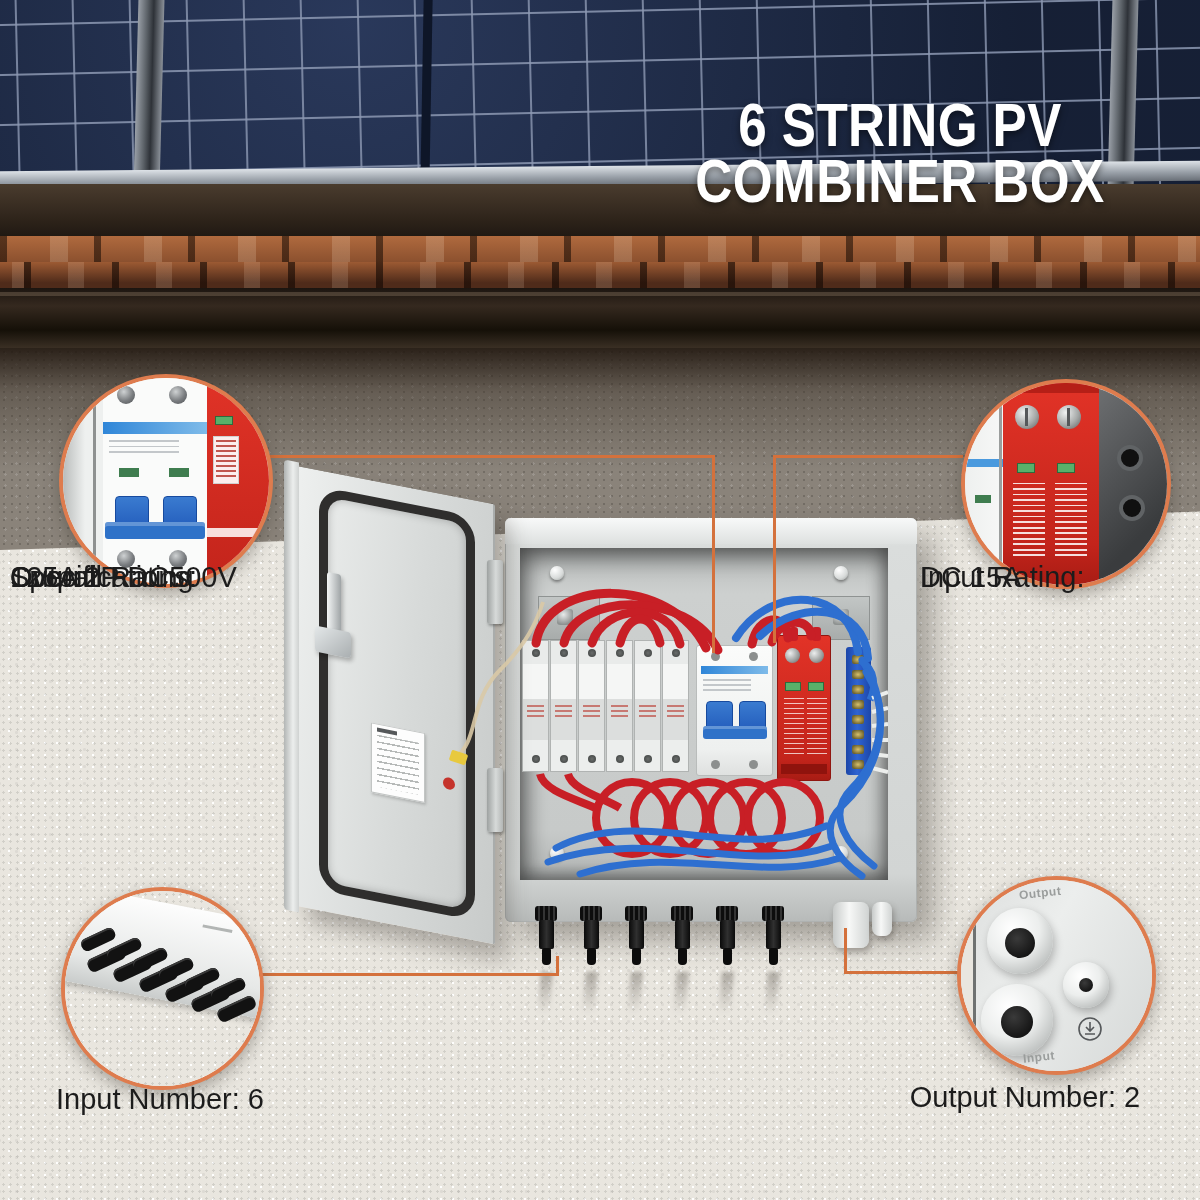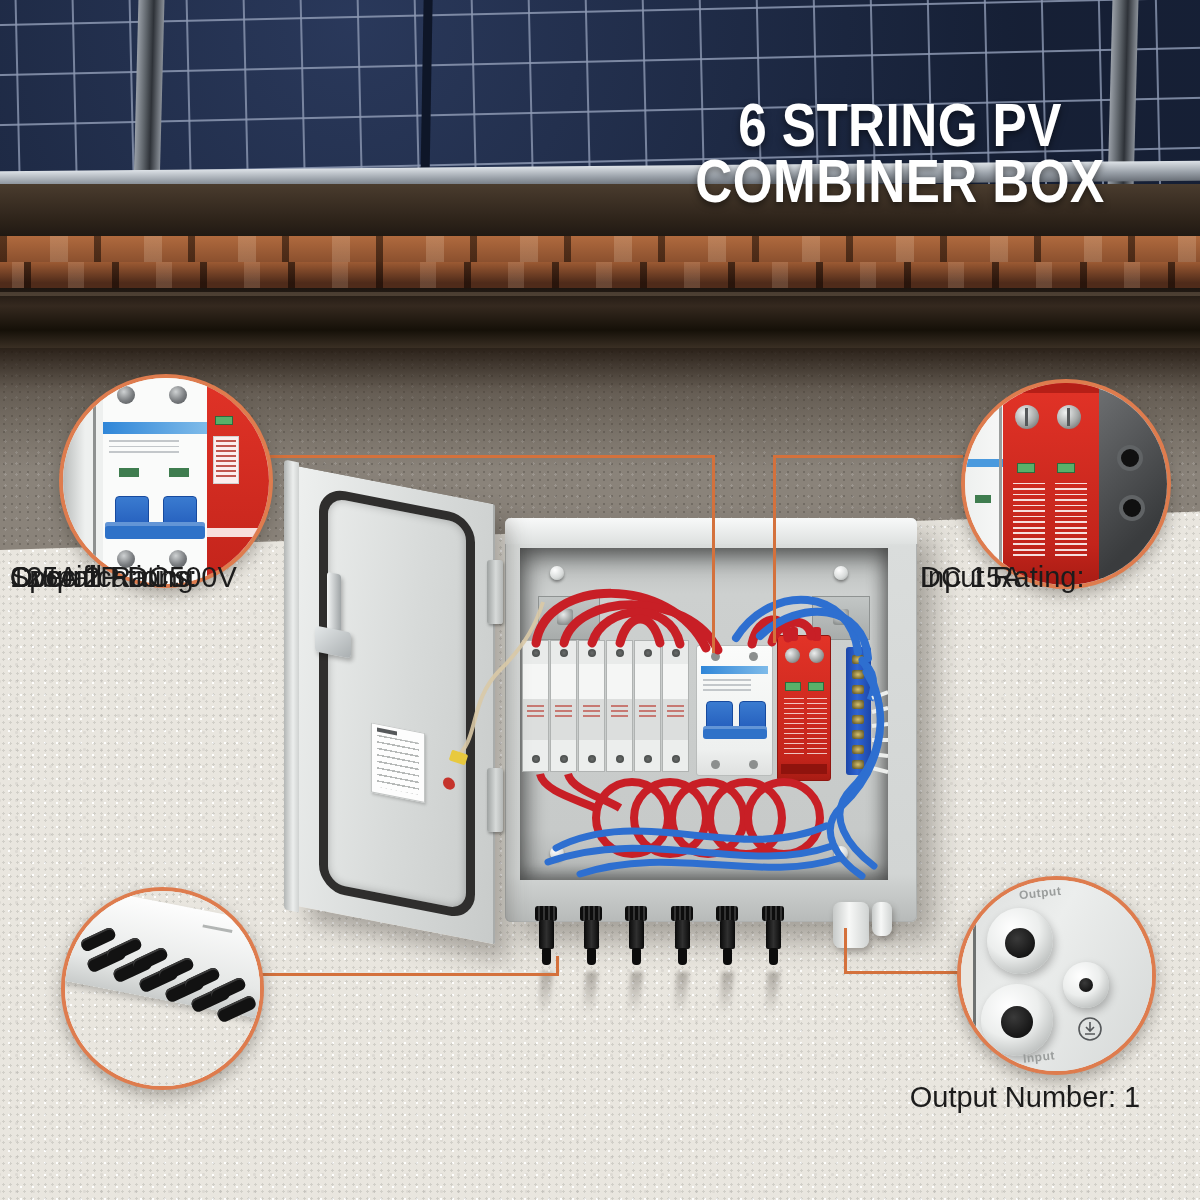--- a/index.html
+++ b/index.html
@@ -552,15 +552,16 @@
   <div class="callout-label" id="label-breaker-spec">
     <div>Overall Rating</div>
     <div>Output</div>
     <div>Specifications:</div>
     <div>125A 2P DC500V</div>
   </div>
   <div class="callout-label" id="label-fuse-rating">
     <div>Input Rating:</div>
     <div>DC 15A</div>
   </div>
-  <div class="callout-label" id="label-output">Output Number: 1</div>
+  <div class="callout-label" id="label-input">Input Number: 6</div>
+  <div class="callout-label" id="label-output">Output Number: 2</div>
 
 </div>
 
 </body></html>

